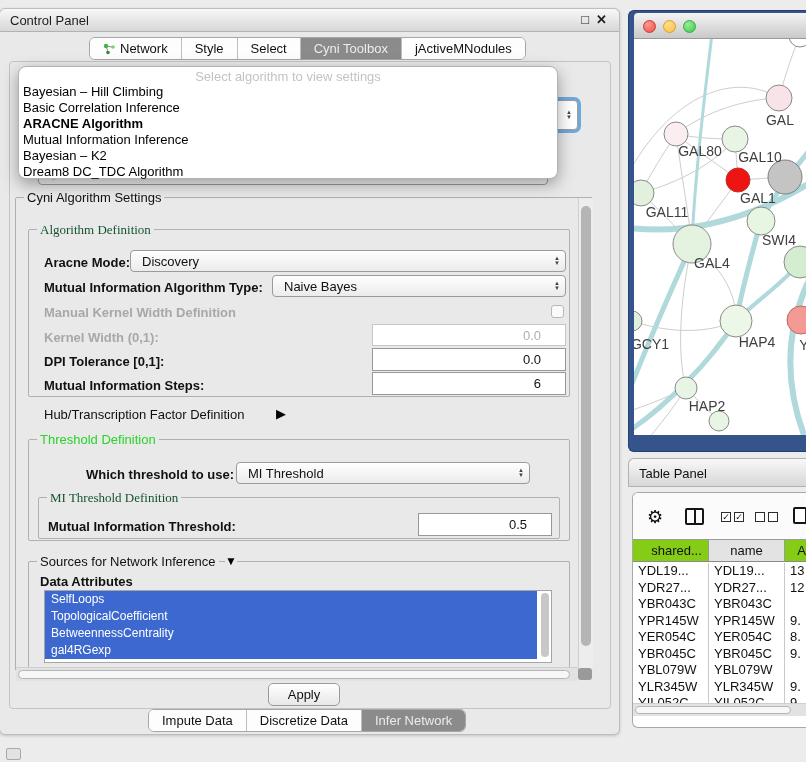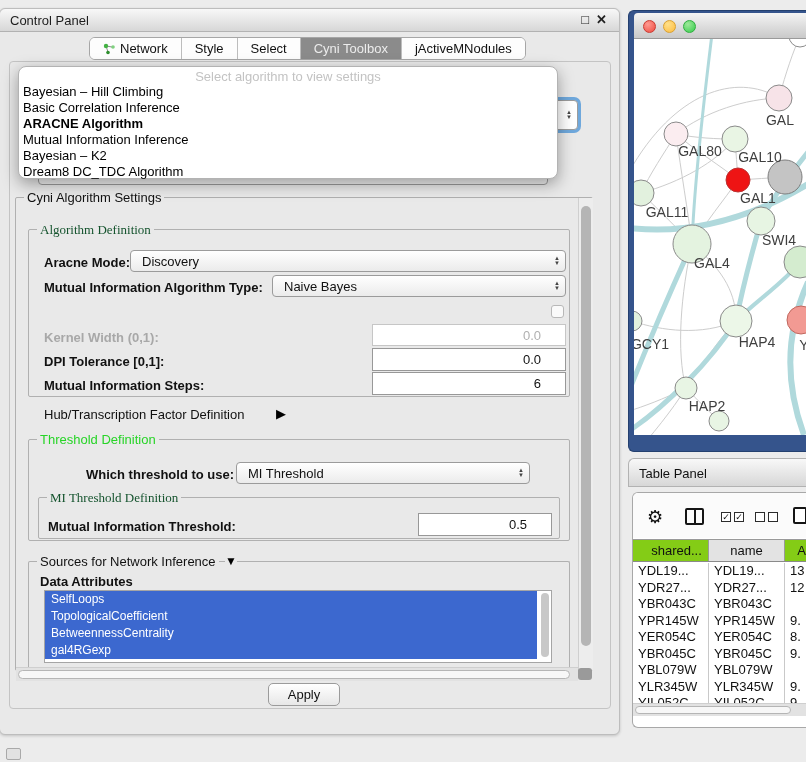--- a/index.html
+++ b/index.html
@@ -178,20 +178,21 @@
         </span>
     </div>
     <span class="lbl" style="left:44px; top:271px;">Mutual Information Algorithm Type:</span>
     <div class="combo" style="left:272px; top:266px; width:294px; height:22px;">
       <span class="val">Naive Bayes</span>
       <span class="spin">
           <span>▲</span>
           <span>▼</span>
         </span>
     </div>
+    <span class="lbl dis" style="left:44px; top:296px;">Manual Kernel Width Definition</span>
     <div class="cb" style="left:551px; top:296px;"></div>
     <span class="lbl dis" style="left:44px; top:321px;">Kernel Width (0,1):</span>
     <div class="field dis" style="left:372px; top:315px; width:194px; height:22px;">0.0</div>
     <span class="lbl" style="left:44px; top:345px;">DPI Tolerance [0,1]:</span>
     <div class="field" style="left:372px; top:339px; width:194px; height:23px;">0.0</div>
     <span class="lbl" style="left:44px; top:369px;">Mutual Information Steps:</span>
     <div class="field" style="left:372px; top:363px; width:194px; height:23px;">6</div>
 
     <span class="lbl plain" style="left:44px; top:398px; font-size:13px;">Hub/Transcription Factor Definition</span>
     <span class="tri" style="position:absolute; left:276px; top:397px; font-size:13px;">▶</span>
@@ -229,20 +230,25 @@
     <div class="vtrack" style="left:578px; top:189px; width:15px; height:472px;">
       <div class="vthumb" style="left:2px; top:8px; width:10px; height:440px;"></div>
     </div>
     <div class="htrack" style="left:16px; top:658px; width:562px; height:14px;">
       <div class="hthumb" style="left:2px; top:2px; width:552px; height:9px;"></div>
     </div>
     <div class="corner" style="left:578px; top:659px; width:14px; height:12px;"></div>
 
     <div class="btn" style="left:268px; top:674px; width:72px; height:23px;">Apply</div>
 
+    <div class="tabs" style="left:148px; top:700px;">
+      <div class="tab"><span>Impute Data</span></div>
+      <div class="tab"><span>Discretize Data</span></div>
+      <div class="tab sel"><span>Infer Network</span></div>
+    </div>
   </div>
 
   <div class="net-win">
     <div class="net-title">
       <span class="light" style="left:9px;  background:radial-gradient(circle at 35% 30%, #ff9a92, #ee4b40); border:1px solid #ca3a31;"></span>
       <span class="light" style="left:29px; background:radial-gradient(circle at 35% 30%, #ffe08a, #fdbc40); border:1px solid #d9a131;"></span>
       <span class="light" style="left:49px; background:radial-gradient(circle at 35% 30%, #9ee89a, #35cd4b); border:1px solid #2fae3f;"></span>
     </div>
     <div class="net-canvas">
       <svg width="173" height="396" viewBox="0 0 173 396">

